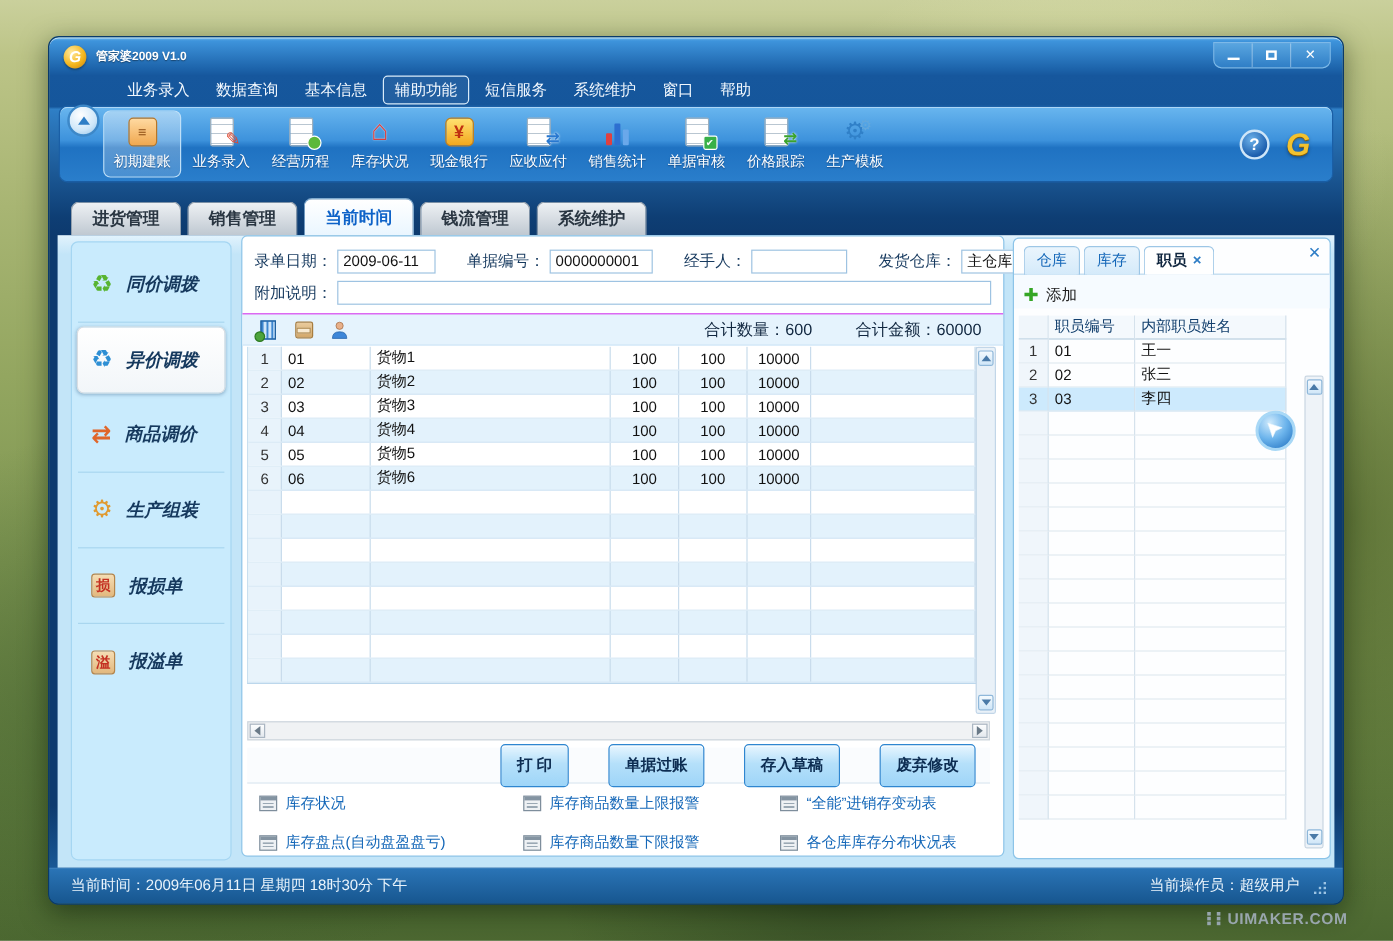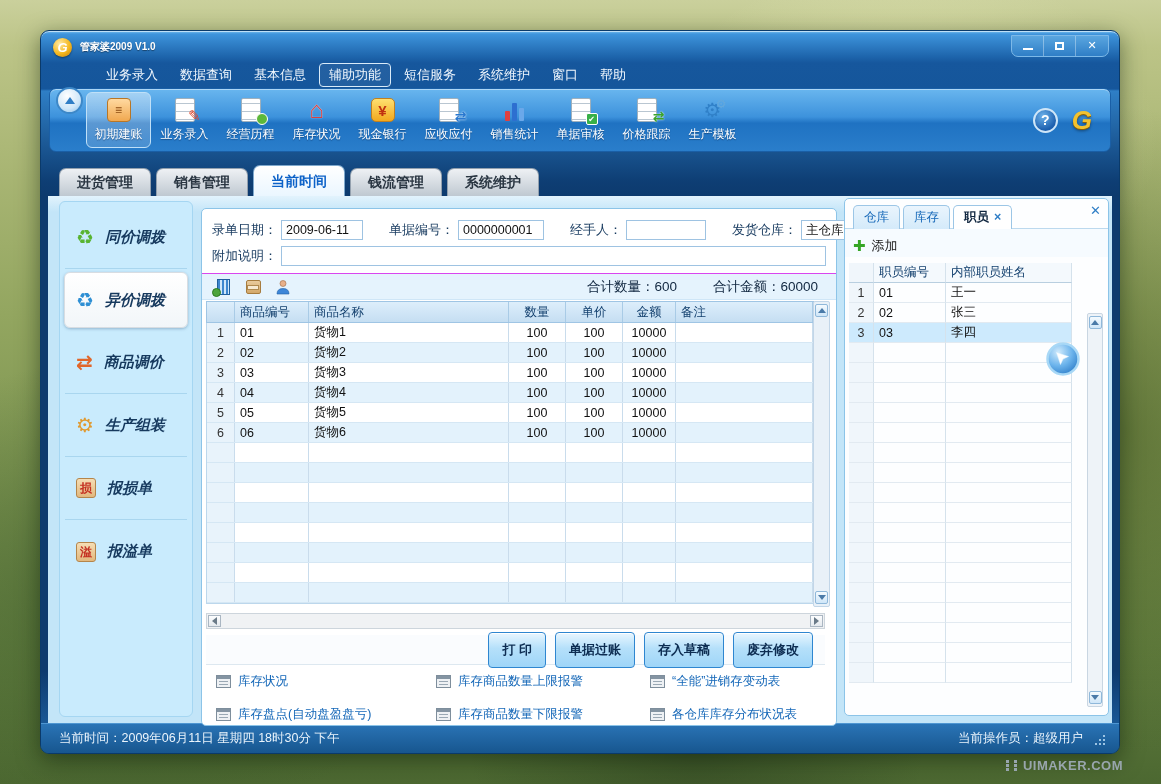--- a/index.html
+++ b/index.html
@@ -79,21 +79,21 @@
   
   .sidebar{position:absolute;left:11px;top:5px;width:134px;bottom:6px;background:#c9ebfd;border:1px solid #a5d6f2;border-radius:6px;padding-top:4px;}
   .sbi{height:63px;margin:0 5px;display:flex;align-items:center;gap:11px;padding-left:11px;border-bottom:1px solid #a9d6ef;cursor:default;}
   .sbi:last-child{border-bottom:none;}
   .sbi .slbl{font-size:15px;font-weight:bold;color:#16395e;font-style:italic;}
   .sbi.selected{background:linear-gradient(180deg,#ffffff,#f2f6f9);border:1px solid #d8dde2;border-radius:6px;box-shadow:0 1px 3px rgba(40,80,120,.35);height:56px;margin:3px 4px;}
   .sic{font-size:20px;font-weight:bold;line-height:1;}
   .sic.box{width:20px;height:20px;font-size:12px;border-radius:3px;background:linear-gradient(180deg,#f5ddb4,#e2b87e);
     border:1px solid #b5854a;color:#c43022;display:flex;align-items:center;justify-content:center;font-weight:bold;}
   
-  .mpanel{position:absolute;left:153px;top:12px;width:636px;height:518px;background:#fff;border:1px solid #8cc4e8;border-radius:5px;}
+  .mpanel{position:absolute;left:153px;top:0;width:636px;height:518px;background:#fff;border:1px solid #8cc4e8;border-radius:5px;}
   .frow{display:flex;align-items:center;gap:4px;padding:0 10px;}
   .frow.r1{margin-top:11px;}
   .frow.r2{margin-top:6px;}
   .flabel{font-size:13px;color:#16395e;white-space:nowrap;}
   .finput{height:20px;border:1px solid #9ec3e2;font-size:12.5px;color:#111;padding:0 4px;background:#fff;font-family:inherit;}
   .strip{margin-top:7px;height:27px;background:#e5f3fd;border-top:1px solid #d946ef;border-bottom:1px solid #cfe6f7;
     display:flex;align-items:center;padding:0 12px;gap:12px;}
   .mini{width:18px;height:18px;position:relative;display:inline-flex;align-items:center;justify-content:center;}
   .bld{width:13px;height:16px;background:#3d86cf;background-image:linear-gradient(90deg,transparent 0 2px,#cfe6fa 2px 4px,transparent 4px 6px,#cfe6fa 6px 8px,transparent 8px 10px,#cfe6fa 10px 12px,transparent 12px);
        background-size:13px 3px;border:1px solid #20609e;}
@@ -123,21 +123,21 @@
   .arr.down{border-left:4px solid transparent;border-right:4px solid transparent;border-top:5px solid #4a7aa8;}
   .arr.left{border-top:4px solid transparent;border-bottom:4px solid transparent;border-right:5px solid #6a7a88;}
   .arr.right{border-top:4px solid transparent;border-bottom:4px solid transparent;border-left:5px solid #6a7a88;}
   .hscroll{position:absolute;left:4px;top:404px;width:619px;height:16px;background:#f0f2f4;border:1px solid #cdd5dc;
     display:flex;justify-content:space-between;align-items:center;padding:0 1px;}
   .hbtn{width:13px;height:12px;background:linear-gradient(180deg,#fcfdfe,#e4e9ee);border:1px solid #aab6c2;display:flex;align-items:center;justify-content:center;}
   .btnrow{position:absolute;left:4px;top:426px;width:619px;height:30px;background:#fafcfe;border-bottom:1px solid #dde8f0;
     display:flex;justify-content:flex-end;align-items:center;gap:9px;padding-right:12px;}
   .abtn{height:36px;padding:0 13px;font-size:13px;color:#0d2d52;font-weight:bold;border:1px solid #2e86d0;border-radius:4px;
     background:linear-gradient(180deg,#e8f6ff,#b5e0fa 45%,#9ed5f8);box-shadow:inset 0 1px 0 #fff;cursor:default;
-    display:flex;align-items:center;font-family:Liberation Sans, sans-serif;}
+    display:flex;align-items:center;font-family:Liberation Serif, serif;margin-left:24px;}
   .linkgrid{position:absolute;left:14px;top:464px;width:608px;display:grid;grid-template-columns:220px 214px 1fr;row-gap:16px;}
   .link{display:flex;align-items:center;gap:7px;cursor:default;}
   .link .txt{color:#1467b8;font-size:12.5px;white-space:nowrap;}
   .gridicon{width:15px;height:13px;border:1px solid #7e8e9c;background:#eef1f4;position:relative;flex:none;}
   .gridicon::before{content:"";position:absolute;left:0;right:0;top:0;height:3px;background:#8494a2;}
   .gridicon::after{content:"";position:absolute;left:2px;right:2px;top:5px;height:6px;
      background:repeating-linear-gradient(#9aa8b4 0 1px,transparent 1px 3px);}
   
   .rpanel{position:absolute;left:796px;top:2px;width:265px;height:518px;background:#fdfeff;border:1px solid #8cc4e8;border-radius:5px;}
   .rclose{position:absolute;right:7px;top:4px;color:#2f7ec6;font-weight:bold;font-size:13px;cursor:default;}
@@ -355,29 +355,20 @@
               <path d="M2 15 Q2 9.5 8 9.5 Q14 9.5 14 15 Z" fill="#3d86d8" stroke="#1f5ea6" stroke-width=".6"></path>
             </svg>
         </span>
         <span class="totline">
           <span class="tot"><span>合计数量：</span><span>600</span></span>
           <span class="tot"><span>合计金额：</span><span>60000</span></span>
         </span>
       </div>
 
       <div class="mtable">
-        <div class="mrow mhead">
-          <span></span>
-          <span>商品编号</span>
-          <span>商品名称</span>
-          <span class="num">数量</span>
-          <span class="num">单价</span>
-          <span class="num">金额</span>
-          <span>备注</span>
-        </div>
         <div class="mbody">
           <div class="mrow">
               <span>1</span>
               <span>01</span>
               <span>货物1</span>
               <span class="num">100</span>
               <span class="num">100</span>
               <span class="num">10000</span>
               <span></span>
             </div>

